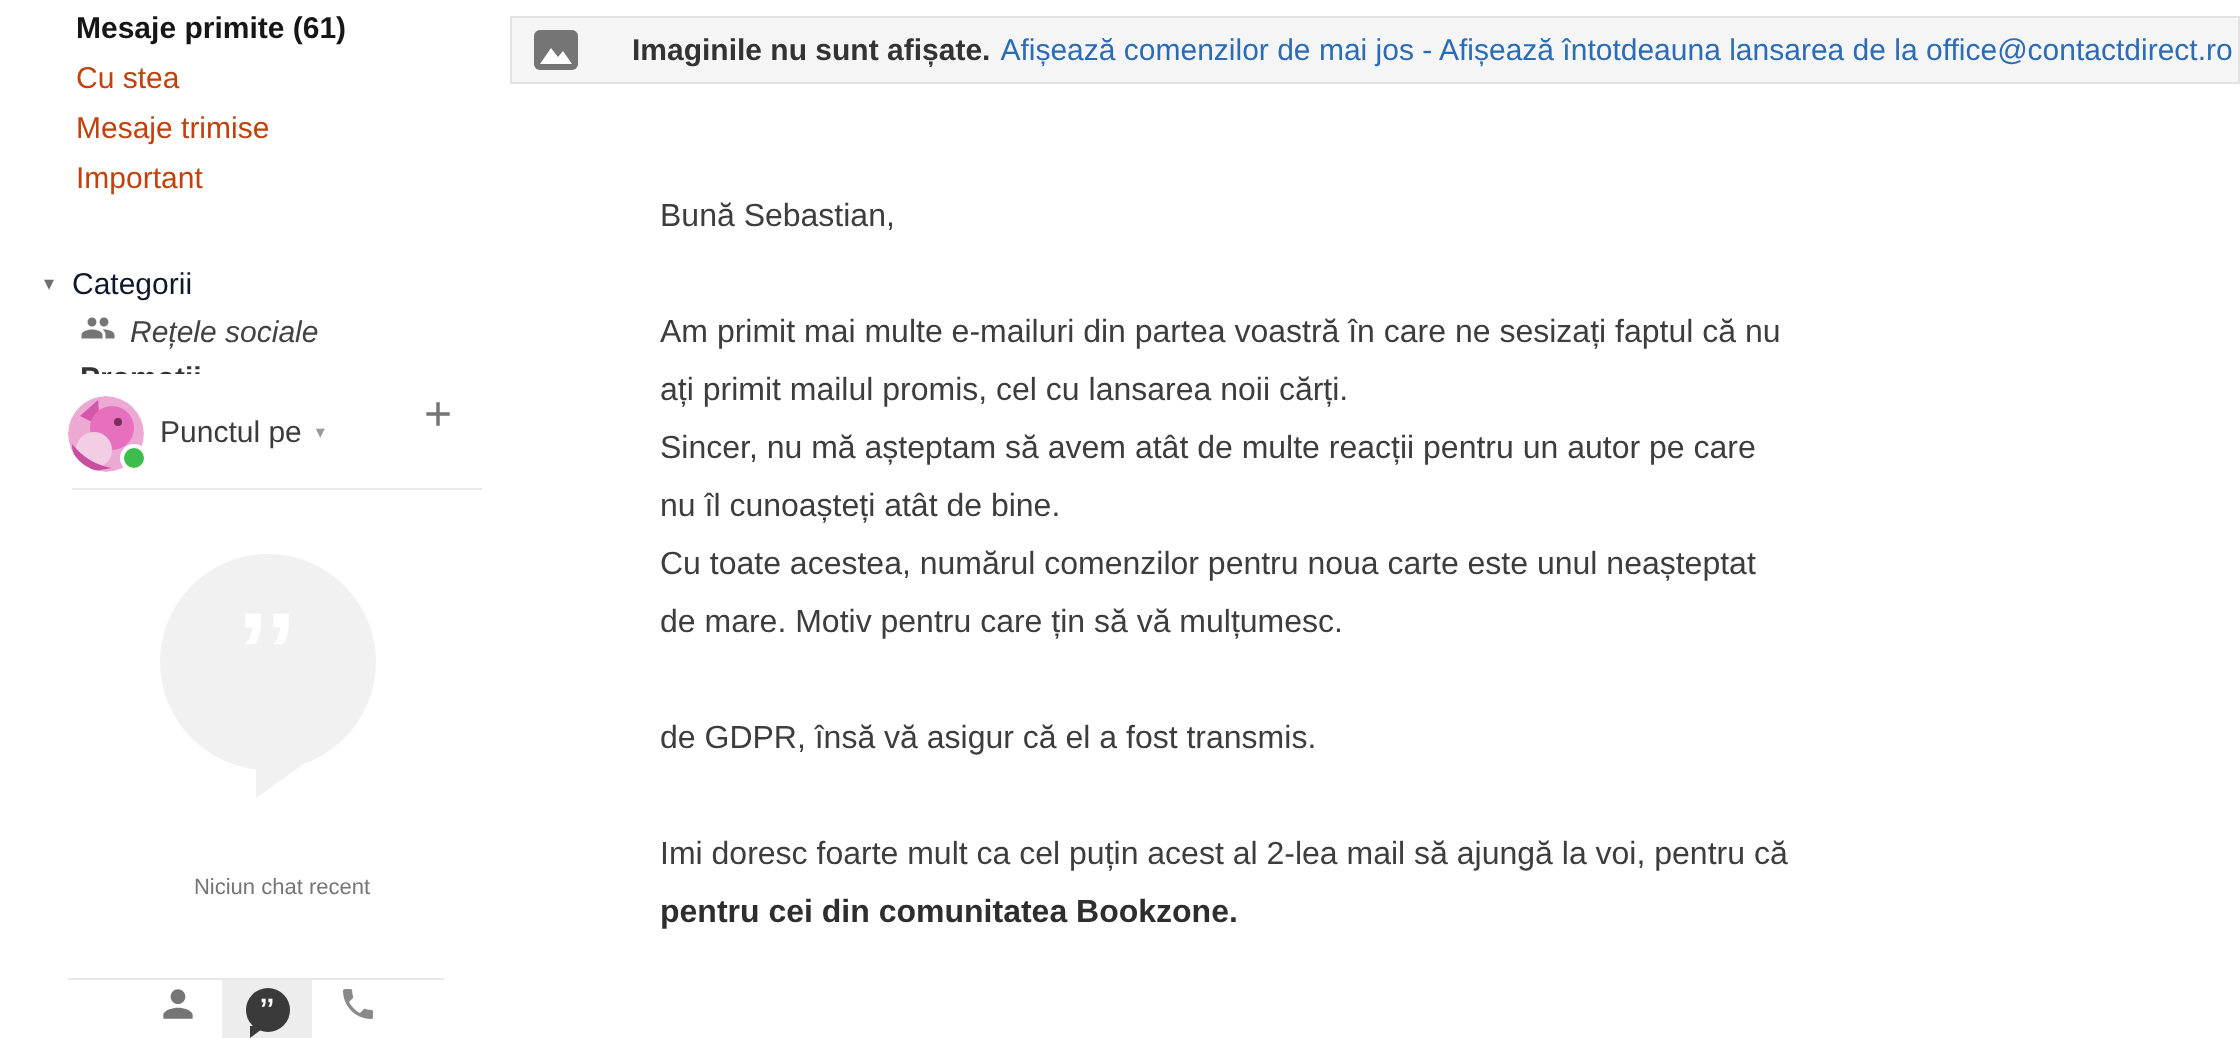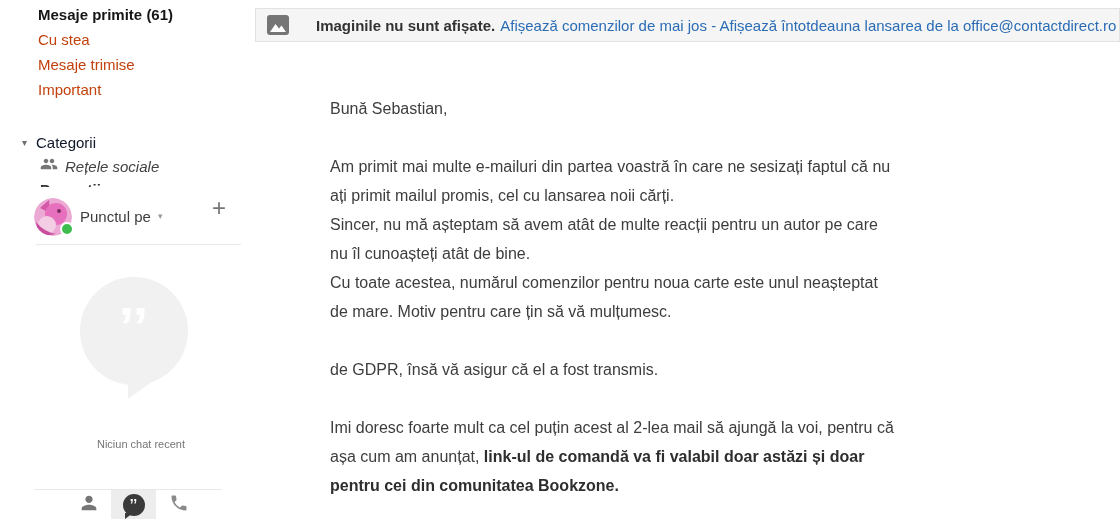--- a/index.html
+++ b/index.html
@@ -173,19 +173,18 @@
         <div class="e-line"><span>Am primit mai multe e-mailuri din partea voastră în care ne sesizați faptul că nu</span></div>
         <div class="e-line"><span>ați primit mailul promis, cel cu lansarea noii cărți.</span></div>
         <div class="e-line"><span>Sincer, nu mă așteptam să avem atât de multe reacții pentru un autor pe care</span></div>
         <div class="e-line"><span>nu îl cunoașteți atât de bine.</span></div>
         <div class="e-line"><span>Cu toate acestea, numărul comenzilor pentru noua carte este unul neașteptat</span></div>
         <div class="e-line"><span>de mare. Motiv pentru care țin să vă mulțumesc.</span></div>
         <div class="e-line"></div>
         <div class="e-line"><span>de GDPR, însă vă asigur că el a fost transmis.</span></div>
         <div class="e-line"></div>
         <div class="e-line"><span>Imi doresc foarte mult ca cel puțin acest al 2-lea mail să ajungă la voi, pentru că</span></div>
-        <div class="e-line"><span>așa cum am anunțat, </span><span class="seg-b">link-ul de comandă va fi valabil doar astăzi și doar</span></div>
         <div class="e-line"><span class="seg-b">pentru cei din comunitatea Bookzone.</span></div>
       </div>
 
   </main>
 
 </div>
 
 </body></html>

